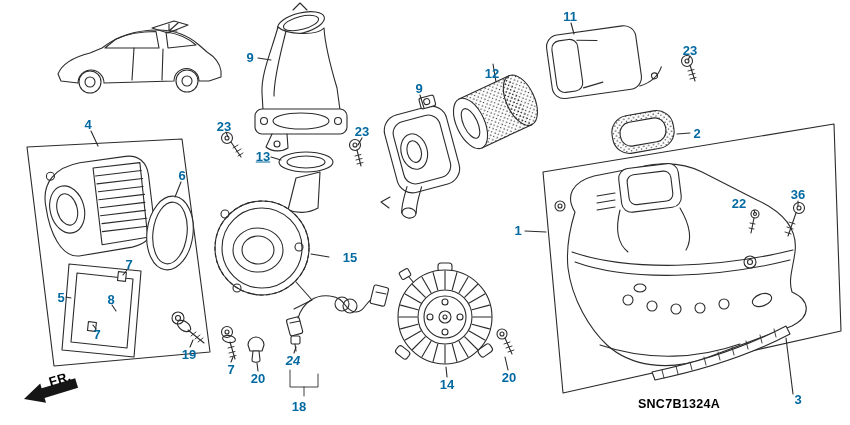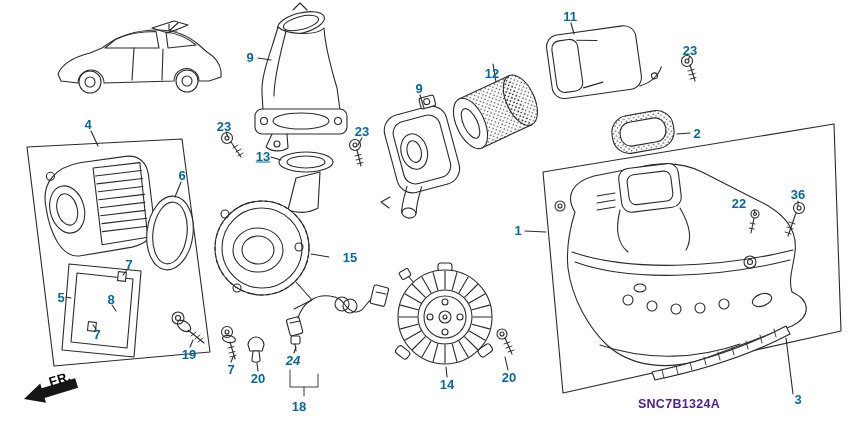--- a/index.html
+++ b/index.html
@@ -5,21 +5,21 @@
   html,body{margin:0;padding:0;background:#fff;}
   body{width:850px;height:425px;position:relative;font-family:"Liberation Sans",sans-serif;}
   .stage{position:relative;width:850px;height:425px;background:#ffffff;overflow:hidden;}
   .stage svg{position:absolute;left:0;top:0;}
   svg *{stroke:#2b2b2b;fill:none;stroke-width:1.1;stroke-linecap:round;stroke-linejoin:round;}
   svg .wf{fill:#ffffff;}
   svg .dk{fill:#161616;stroke:none;}
   svg .thin{stroke-width:0.9;}
   .part-label{position:absolute;transform:translate(-50%,-50%);font-size:13px;font-weight:600;color:#0369a1;white-space:nowrap;}
   .fr-label{position:absolute;left:60px;top:379px;transform:translate(-50%,-50%) rotate(-17deg);font-size:13px;font-weight:700;color:#000;letter-spacing:.5px;}
-  .diagram-code{position:absolute;left:679px;top:404px;transform:translate(-50%,-50%);font-size:12.5px;font-weight:700;color:#4c1d95;letter-spacing:.3px;}
+  .diagram-code{position:absolute;left:679px;top:404px;transform:translate(-50%,-50%);font-size:12.5px;font-weight:700;color:#000000;letter-spacing:.3px;}
 </style>
 </head>
 <body>
 
 <div class="stage">
 
   <svg viewBox="0 0 850 425" width="850" height="425">
     <defs>
       <pattern id="dots" width="5" height="5" patternUnits="userSpaceOnUse">
         <circle class="dk" cx="1.2" cy="1.2" r="0.7"></circle>

